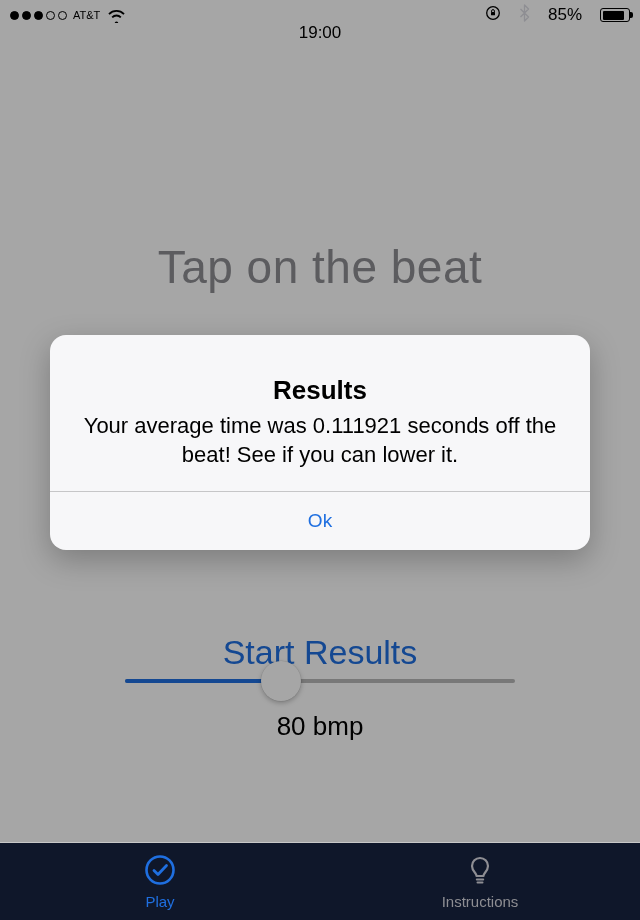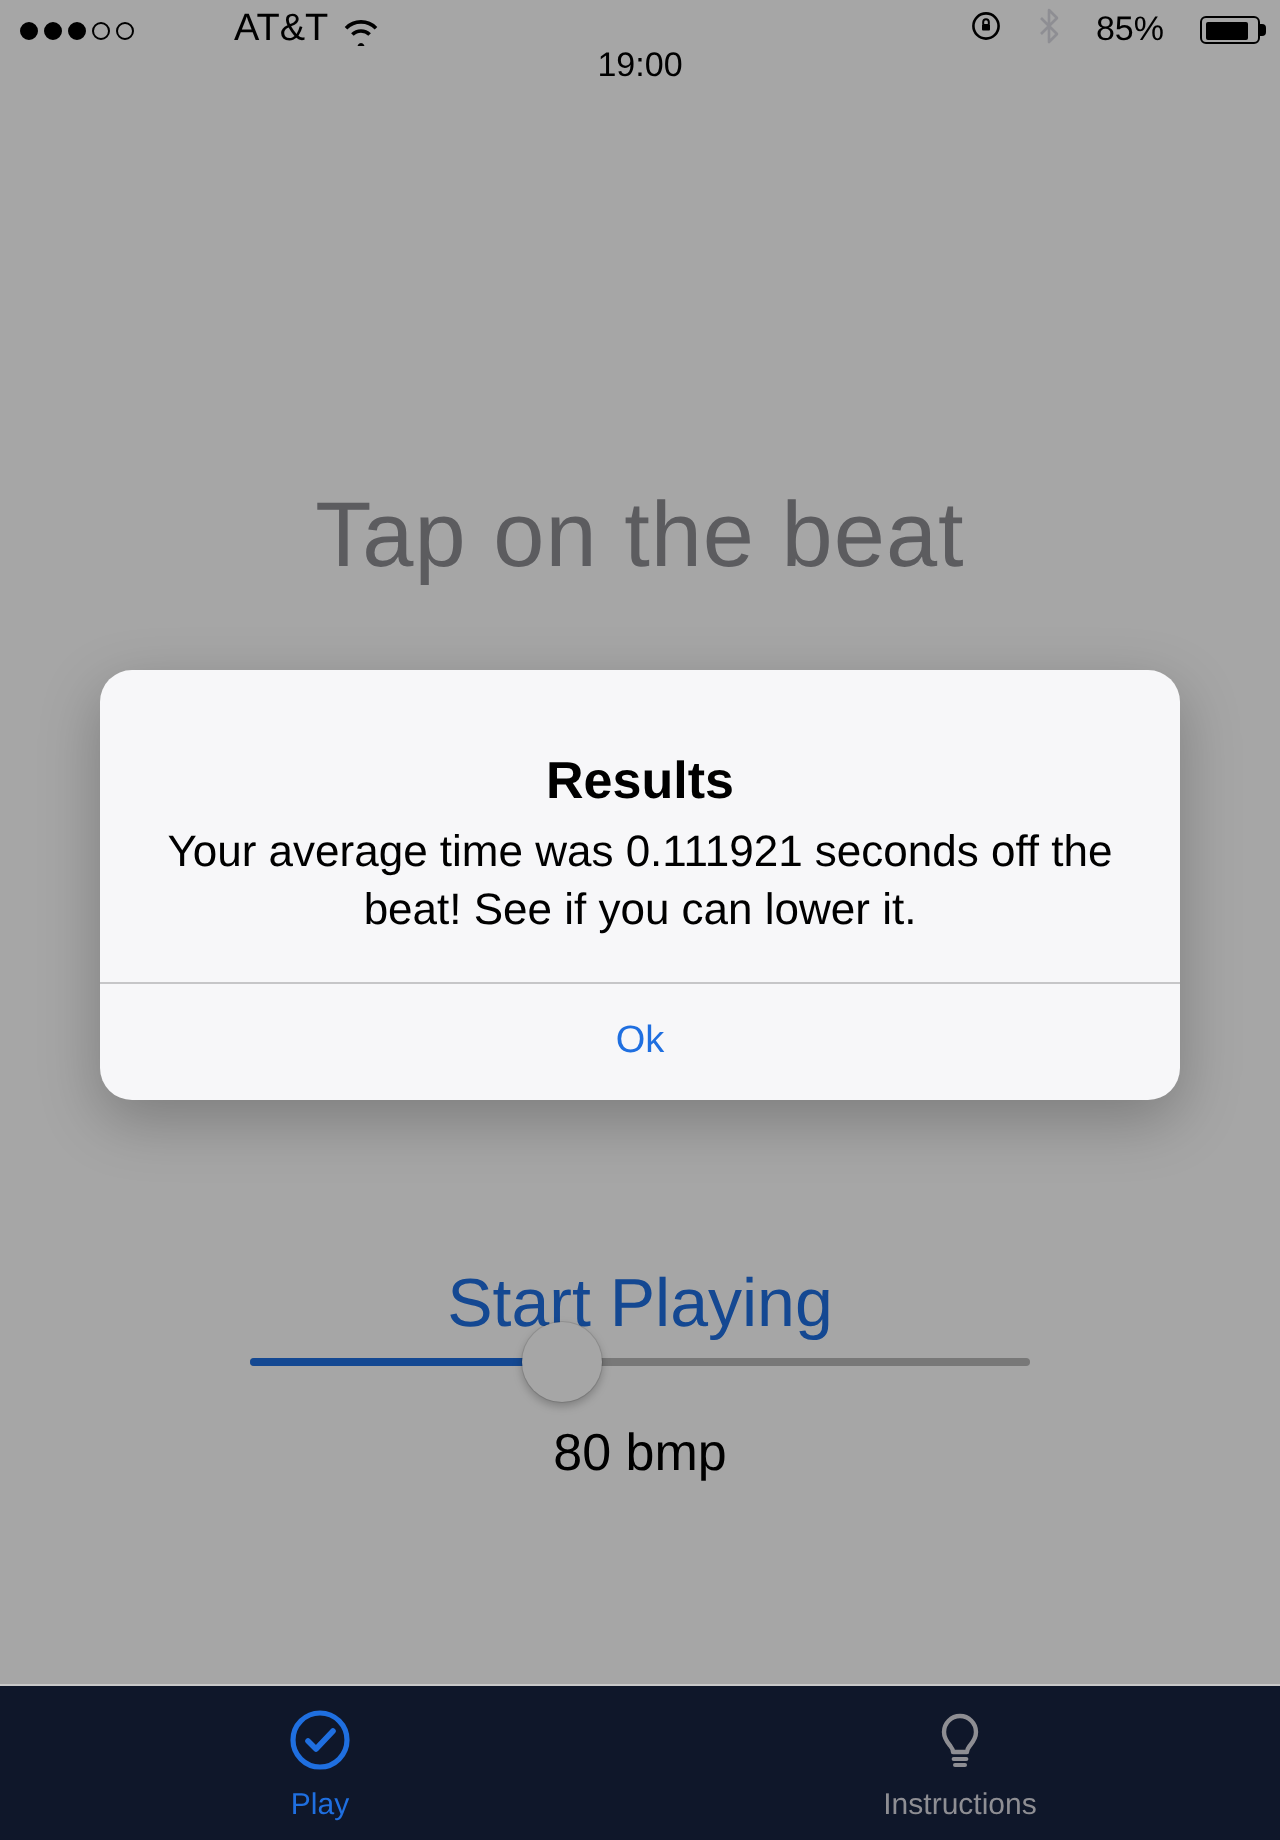--- a/index.html
+++ b/index.html
@@ -49,23 +49,22 @@
     .dot {
       width: 9px;
       height: 9px;
       border-radius: 50%;
       border: 1.2px solid #000;
     }
     .dot.filled {
       background: #000;
     }
     .carrier {
-      font-size: 19px;
+      font-size: 11px;
       font-weight: 400;
-      margin-left: 44px;
     }
     .wifi-icon svg {
       display: block;
     }
     .status-center {
       position: absolute;
       left: 50%;
       transform: translateX(-50%);
       font-size: 17px;
       font-weight: 500;
@@ -277,21 +276,21 @@
     </span>
     <span class="battery-pct">85%</span>
     <div class="battery-shell">
       <div class="battery-fill"></div>
     </div>
   </div>
 </div>
 
 <div class="app-content">
   <div class="tap-title">Tap on the beat</div>
-  <div class="start-playing">Start Playing</div>
+  <div class="start-playing">Start Results</div>
   <div class="slider-wrap">
     <div class="slider-track">
       <div class="slider-fill"></div>
       <div class="slider-thumb"></div>
     </div>
     <div class="bpm-label">80 bmp</div>
   </div>
 </div>
 
 <div class="tab-bar">

